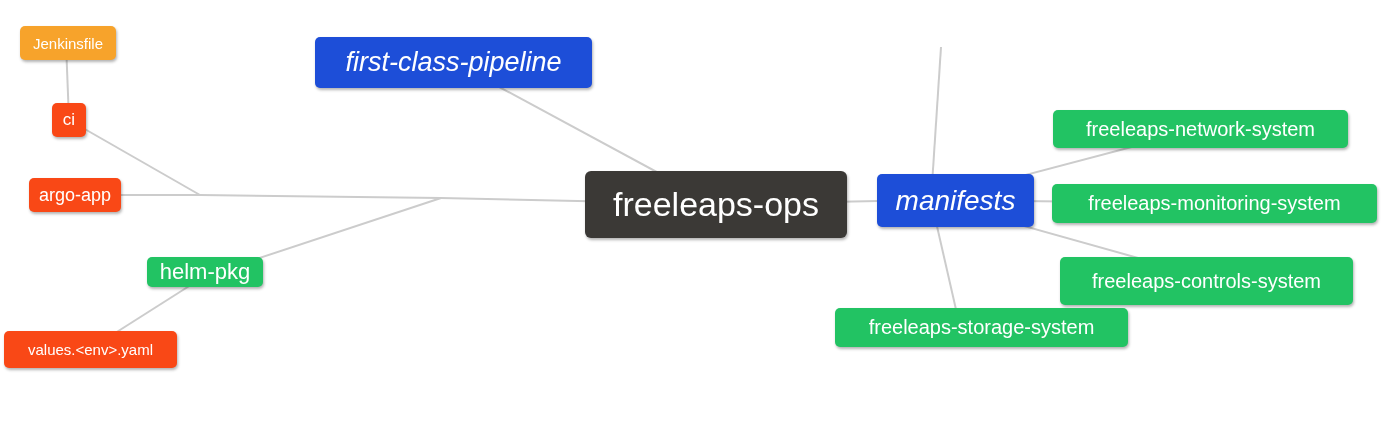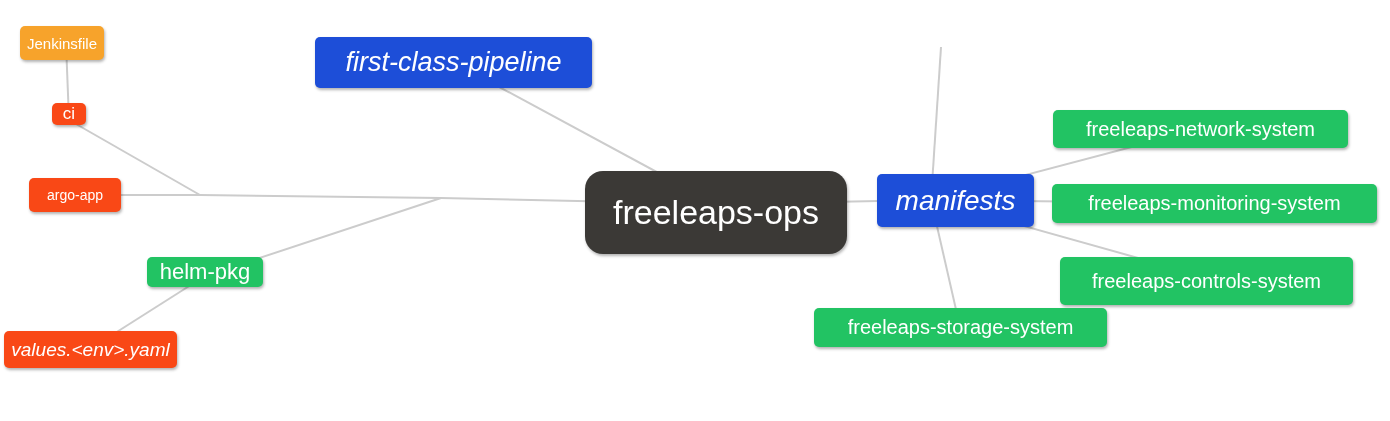--- a/index.html
+++ b/index.html
@@ -38,35 +38,35 @@
     white-space: nowrap;
     cursor: pointer;
     box-sizing: border-box;
   }
   .c-orange { background: #F7A32B; }
   .c-red    { background: #F94816; }
   .c-green  { background: #22C363; }
   .c-blue   { background: #1d4ed8; font-style: italic; }
   .c-dark   { background: #3B3936; }
 
-  #n-jenkinsfile            { left:20px;   top:26px;  width:84px;  height:34px; font-size:15px; }
-  #n-ci                     { left:52px;   top:103px; width:34px;  height:22px; font-size:17px; }
-  #n-argo-app               { left:29px;   top:178px; width:92px;  height:34px; font-size:14px; }
+  #n-jenkinsfile            { left:20px;   top:26px;  width:96px;  height:34px; font-size:15px; }
+  #n-ci                     { left:52px;   top:103px; width:34px;  height:34px; font-size:17px; }
+  #n-argo-app               { left:29px;   top:178px; width:92px;  height:34px; font-size:18px; }
   #n-env                    { left:157px;  top:176px; width:87px;  height:39px; font-size:22px; }
   #n-helm-pkg               { left:147px;  top:257px; width:116px; height:30px; font-size:22px; }
-  #n-values-env-yaml        { left:4px;    top:331px; width:173px; height:37px; font-size:19px;font-style:italic; }
+  #n-values-env-yaml        { left:4px;    top:331px; width:173px; height:37px; font-size:15px; }
   #n-first-class-pipeline   { left:315px;  top:37px;  width:277px; height:51px; font-size:27px; }
   #n-service-name           { left:316px;  top:172px; width:250px; height:52px; font-size:28px; }
-  #n-freeleaps-ops          { left:585px;  top:171px; width:262px; height:83px; font-size:34px; border-radius:18px; }
+  #n-freeleaps-ops          { left:585px;  top:171px; width:262px; height:67px; font-size:34px; border-radius:6px; }
   #n-manifests              { left:853px;  top:174px; width:157px; height:53px; font-size:28px;margin-left:24px; }
   #n-freeleaps-devops-system     { left:797px;  top:29px;  width:288px; height:37px; font-size:20px; }
   #n-freeleaps-network-system    { left:1053px; top:110px; width:295px; height:38px; font-size:20px; }
   #n-freeleaps-monitoring-system { left:1052px; top:184px; width:325px; height:39px; font-size:20px; }
   #n-freeleaps-controls-system   { left:1060px; top:257px; width:293px; height:48px; font-size:20px; }
-  #n-freeleaps-storage-system    { left:814px;  top:308px; width:293px; height:39px; font-size:20px; }
+  #n-freeleaps-storage-system    { left:835px;  top:308px; width:293px; height:39px; font-size:20px; }
 </style>
 </head>
 <body>
 
 <div class="canvas">
 
   <svg class="edges" width="1390" height="421">
     <line x1="66" y1="43" x2="69" y2="120"></line>
     <line x1="69" y1="120" x2="200" y2="195"></line>
     <line x1="75" y1="195" x2="200" y2="195"></line>

